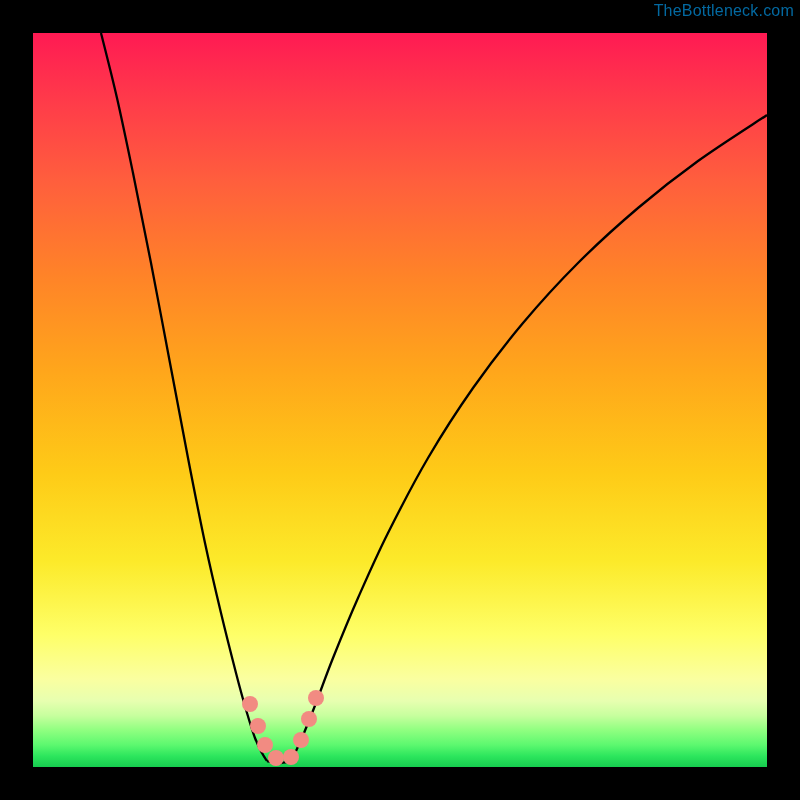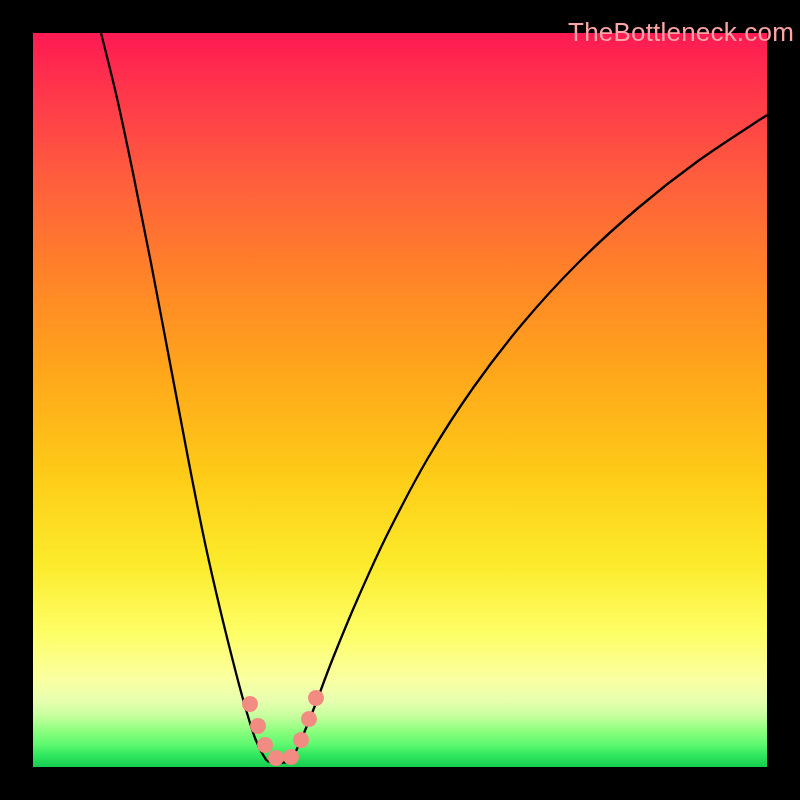--- a/index.html
+++ b/index.html
@@ -54,24 +54,24 @@
   }
   .curve-svg {
     position: absolute;
     left: 0;
     top: 0;
     width: 734px;
     height: 734px;
   }
   .watermark {
     position: absolute;
-    top: 17px;
+    top: 2px;
     right: 6px;
-    color: #fca5a5;
-    font-size: 26px;
+    color: #0369a1;
+    font-size: 16px;
     letter-spacing: 0.2px;
   }
 </style>
 </head>
 <body>
 
 <div class="frame">
 
   <div class="plot">
     <div class="gradient"></div>

